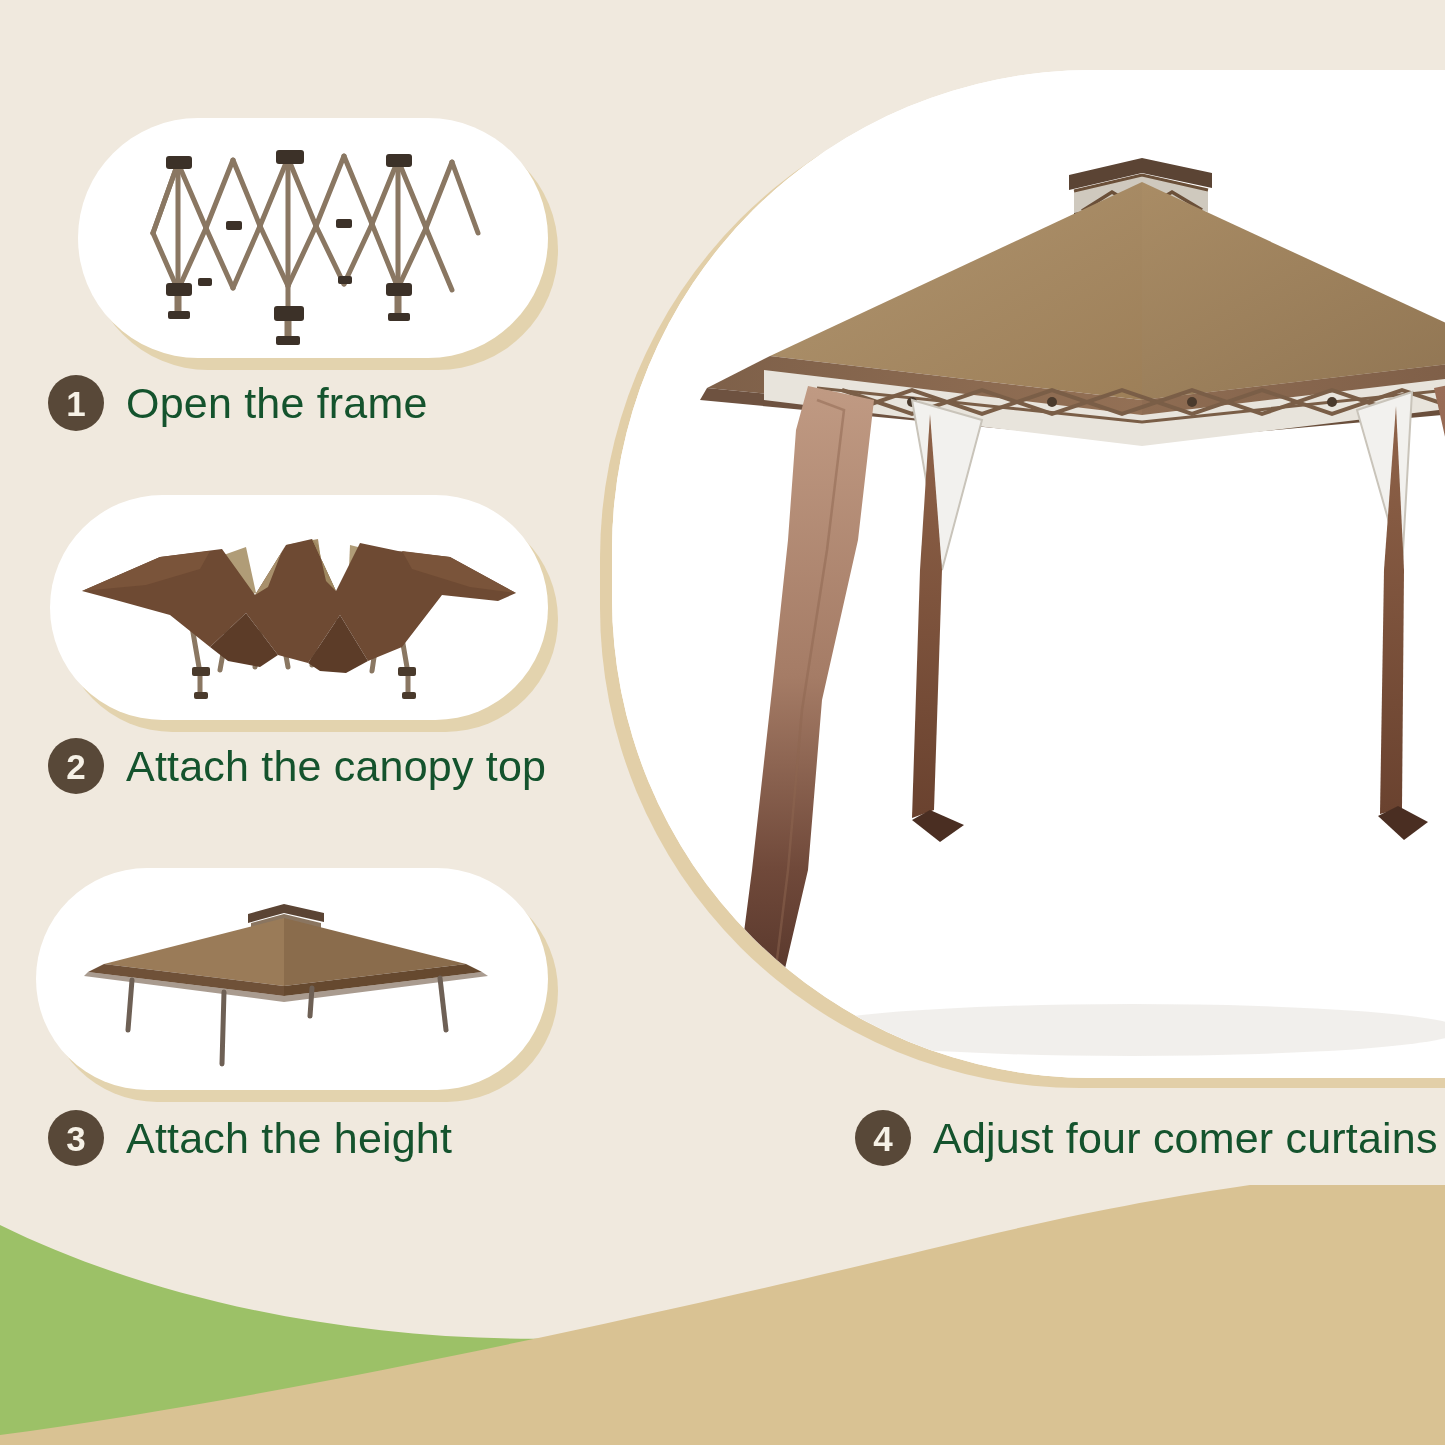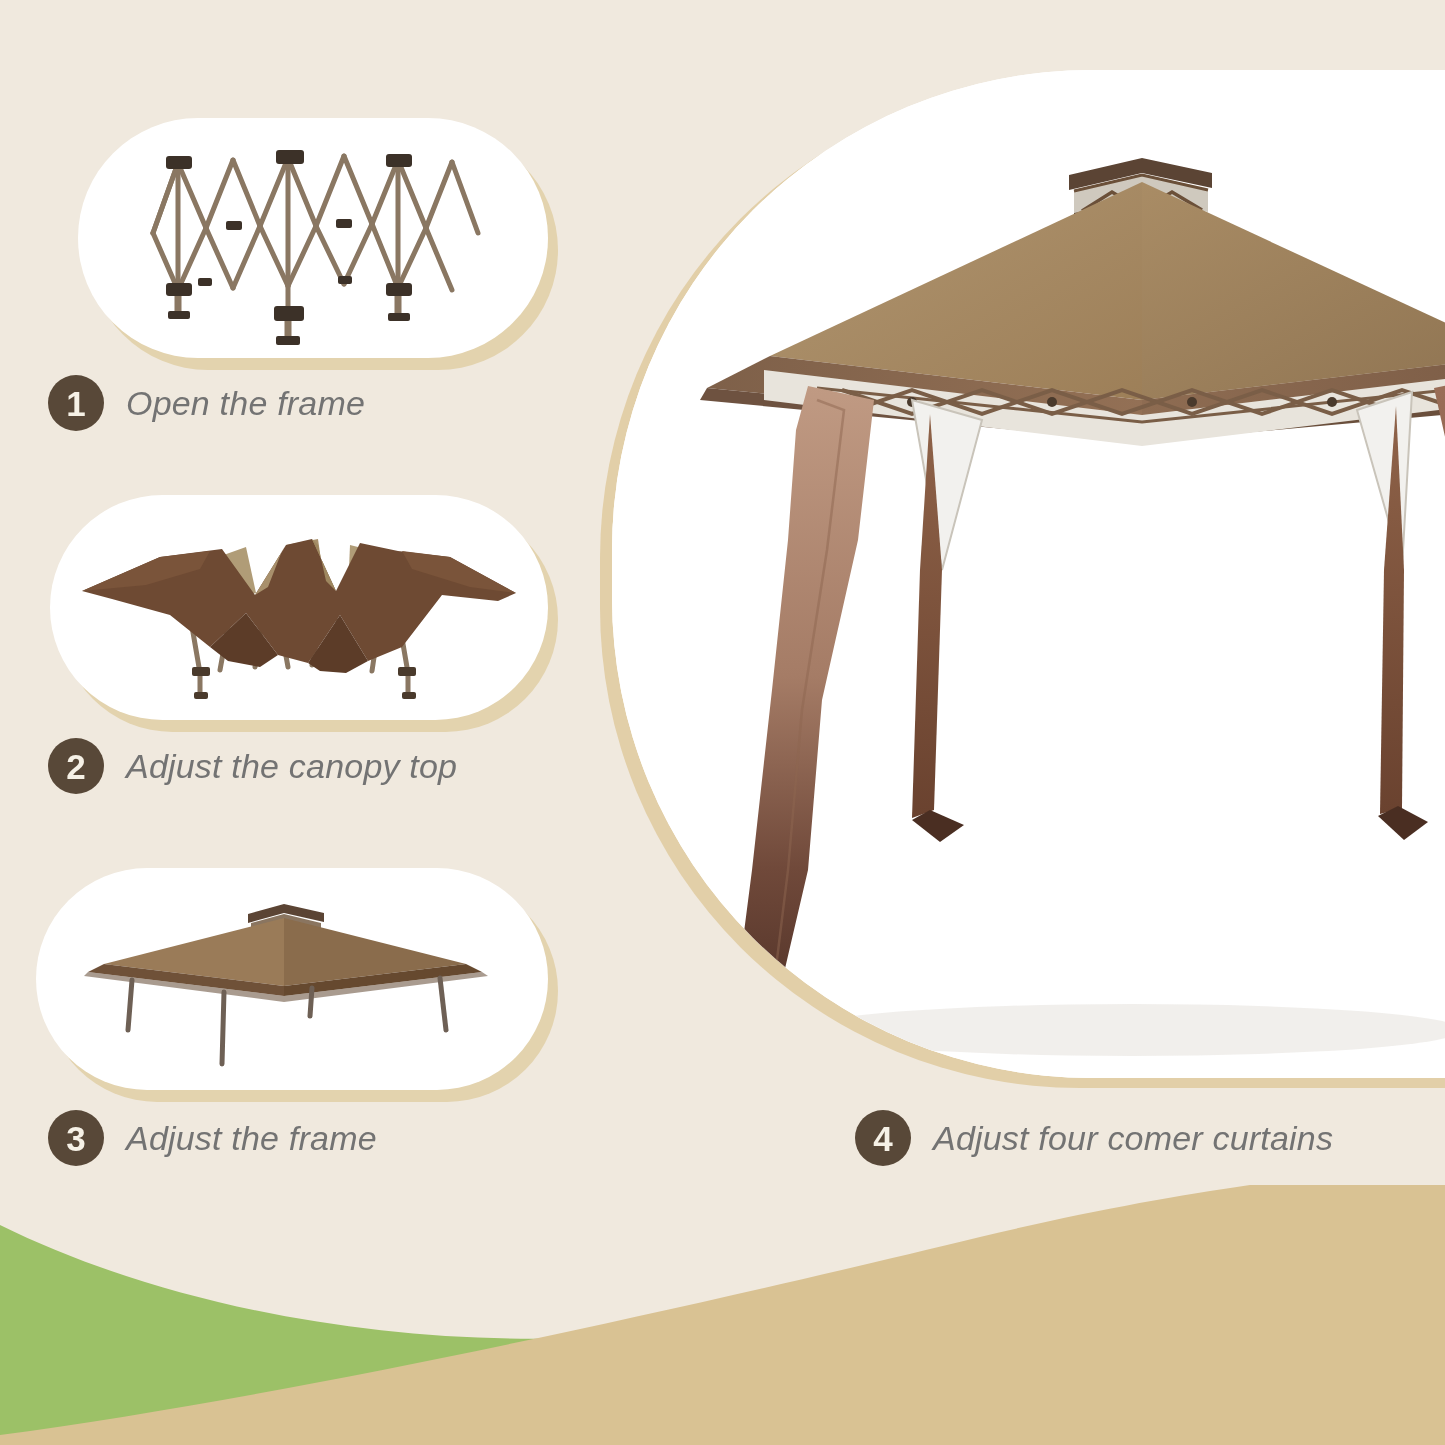--- a/index.html
+++ b/index.html
@@ -38,21 +38,21 @@
   .c3{left:36px;top:868px;width:512px;height:222px;}
   .c3s{left:46px;top:880px;width:512px;height:222px;}
 
   
   .caption{position:absolute;display:flex;align-items:center;gap:22px;}
   .badge{
     width:56px;height:56px;border-radius:50%;background:#584838;
     color:#F6F1E6;display:flex;align-items:center;justify-content:center;
     font-size:35px;font-weight:700;line-height:1;
   }
-  .cap-text{font-size:34px;color:#737373;white-space:nowrap;letter-spacing:.2px;font-style:italic;}
+  .cap-text{font-size:43px;color:#14532d;white-space:nowrap;letter-spacing:.2px;}
 
   .cap1{left:48px;top:375px;}
   .cap2{left:48px;top:738px;}
   .cap3{left:48px;top:1110px;}
   .cap4{left:855px;top:1110px;}
 
   
   .waves{position:absolute;left:0;bottom:0;width:1445px;height:260px;}
 </style>
 </head>
@@ -277,26 +277,26 @@
     </svg>
   </div>
 
   <div class="caption cap1">
     <div class="badge">1</div>
     <div class="cap-text">Open the frame</div>
   </div>
 
   <div class="caption cap2">
     <div class="badge">2</div>
-    <div class="cap-text">Adjust the canopy top</div>
+    <div class="cap-text">Attach the canopy top</div>
   </div>
 
   <div class="caption cap3">
     <div class="badge">3</div>
-    <div class="cap-text">Adjust the frame</div>
+    <div class="cap-text">Attach the height</div>
   </div>
 
   <div class="caption cap4">
     <div class="badge">4</div>
     <div class="cap-text">Adjust four comer curtains</div>
   </div>
 
   <svg class="waves" viewBox="0 0 1445 260" preserveAspectRatio="none">
     <path d="M0 40 C 260 168, 640 190, 900 96 C 1110 20, 1300 -10, 1445 -20 L1445 260 L0 260 Z" fill="#9CC167"></path>
     <path d="M0 250 C 300 210, 700 120, 980 52 C 1180 4, 1340 -14, 1445 -20 L1445 260 L0 260 Z" fill="#D9C293"></path>

